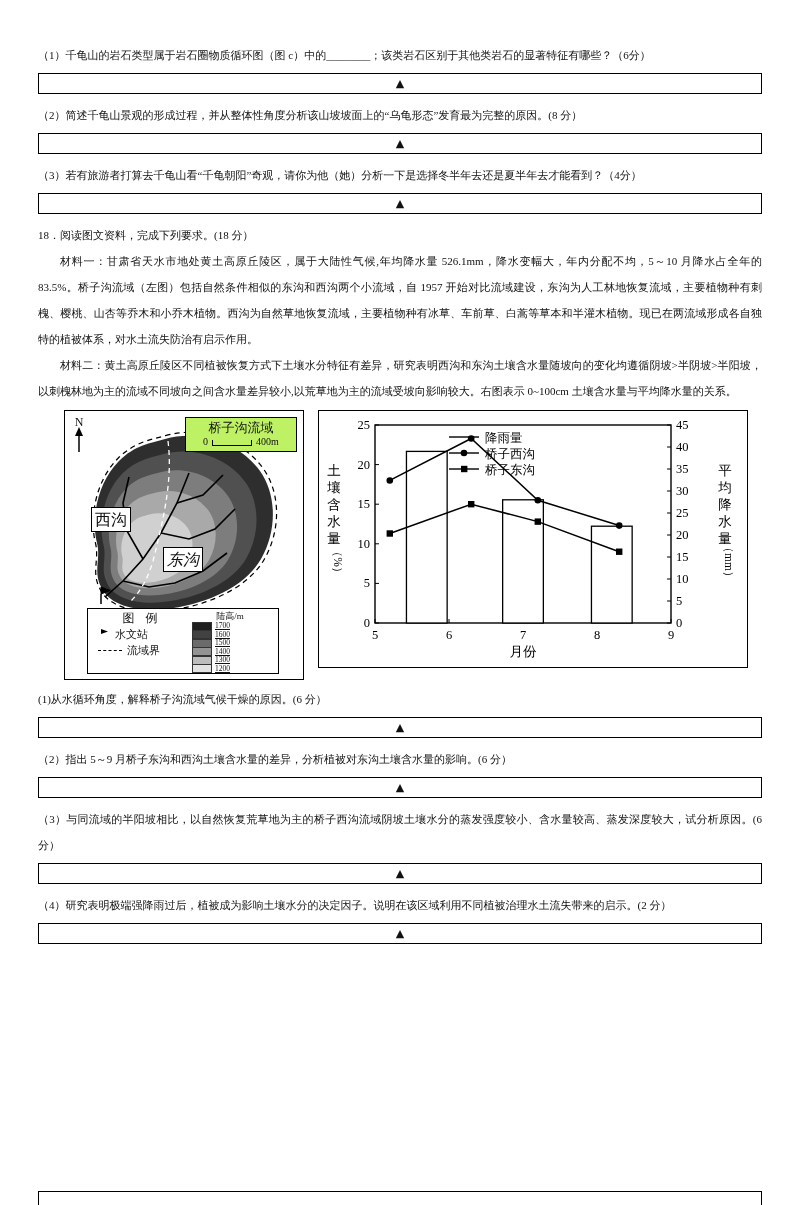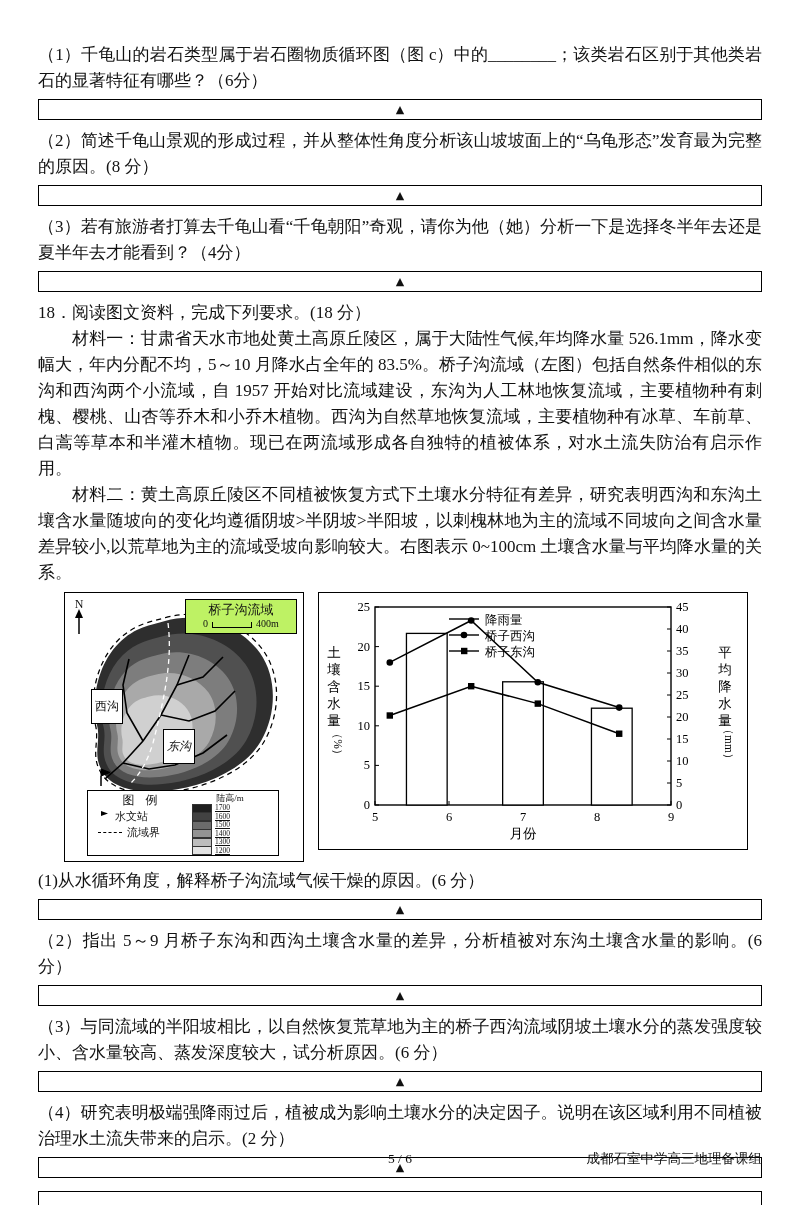--- a/index.html
+++ b/index.html
@@ -1,36 +1,36 @@
 <!DOCTYPE html>
 <html><head>
 <meta charset="utf-8">
 <style>
   html,body{margin:0;padding:0;background:#fff;}
   .page{
     position:relative;width:800px;height:1205px;box-sizing:border-box;
     padding:42px 38px 0 38px;overflow:hidden;background:#fff;color:#111;
     font-family:"Liberation Serif","DejaVu Serif",serif;
   }
-  p{margin:0;font-size:17px;line-height:26px;text-align:justify;}
+  p{margin:0;font-size:11px;line-height:26px;text-align:justify;}
   .indent{text-indent:2em;}
   .ansbox{
     border:1.5px solid #000;height:19px;margin:5px 0 8px 0;
     display:flex;align-items:center;justify-content:center;background:#fff;
   }
   .ansbox .tri{font-size:11px;line-height:1;font-family:"DejaVu Sans",sans-serif;}
   .figure-row{display:flex;gap:14px;margin:6px 16px 6px 26px;align-items:flex-start;}
   .map-box{position:relative;width:238px;height:268px;border:1.5px solid #000;background:#fff;flex:none;}
   .chart-box{position:relative;width:428px;height:256px;border:1.5px solid #000;background:#fff;flex:none;}
   .map-title-box{position:absolute;top:6px;right:6px;width:110px;border:1.5px solid #000;background:#bef264;text-align:center;padding:2px 0 3px 0;}
   .map-title{font-size:13px;line-height:16px;}
   .map-scale{display:flex;align-items:flex-end;justify-content:center;font-size:10px;gap:4px;line-height:12px;}
   .scaleline{display:inline-block;width:38px;height:5px;border-left:1px solid #000;border-right:1px solid #000;border-bottom:1px solid #000;margin-bottom:2px;}
   .map-north{position:absolute;top:6px;left:8px;text-align:center;font-size:12px;line-height:10px;}
-  .map-label{position:absolute;background:#fff;border:1px solid #000;font-size:12px;line-height:15px;padding:9px 3px;}
+  .map-label{position:absolute;background:#fff;border:1px solid #000;font-size:16px;line-height:15px;padding:4px 3px;}
   .map-legend{
     position:absolute;left:22px;bottom:5px;width:192px;height:66px;border:1.5px solid #000;background:#fff;
     display:flex;font-size:11px;box-sizing:border-box;padding:2px 10px;gap:6px;
   }
   .leg-left{flex:1;}
   .leg-title{text-align:center;font-size:12px;letter-spacing:4px;line-height:15px;}
   .leg-row{display:flex;align-items:center;gap:5px;line-height:16px;}
   .dash-icon{display:inline-block;width:24px;border-top:1.6px dashed #000;height:0;}
   .leg-right{width:76px;}
   .elev-title{font-size:9px;line-height:11px;text-align:center;}
@@ -254,20 +254,16 @@
   <p>（3）与同流域的半阳坡相比，以自然恢复荒草地为主的桥子西沟流域阴坡土壤水分的蒸发强度较小、含水量较高、蒸发深度较大，试分析原因。(6 分）</p>
   <div class="ansbox">
       <span class="tri">▲</span>
     </div>
 
   <p>（4）研究表明极端强降雨过后，植被成为影响土壤水分的决定因子。说明在该区域利用不同植被治理水土流失带来的启示。(2 分）</p>
   <div class="ansbox">
       <span class="tri">▲</span>
     </div>
 
-  <div class="footer">
-    <span class="pageno">5  /  6</span>
-    <span class="group">成都石室中学高三地理备课组</span>
-  </div>
 
   <div class="bottom-box"></div>
 
 </div>
 
 </body></html>

